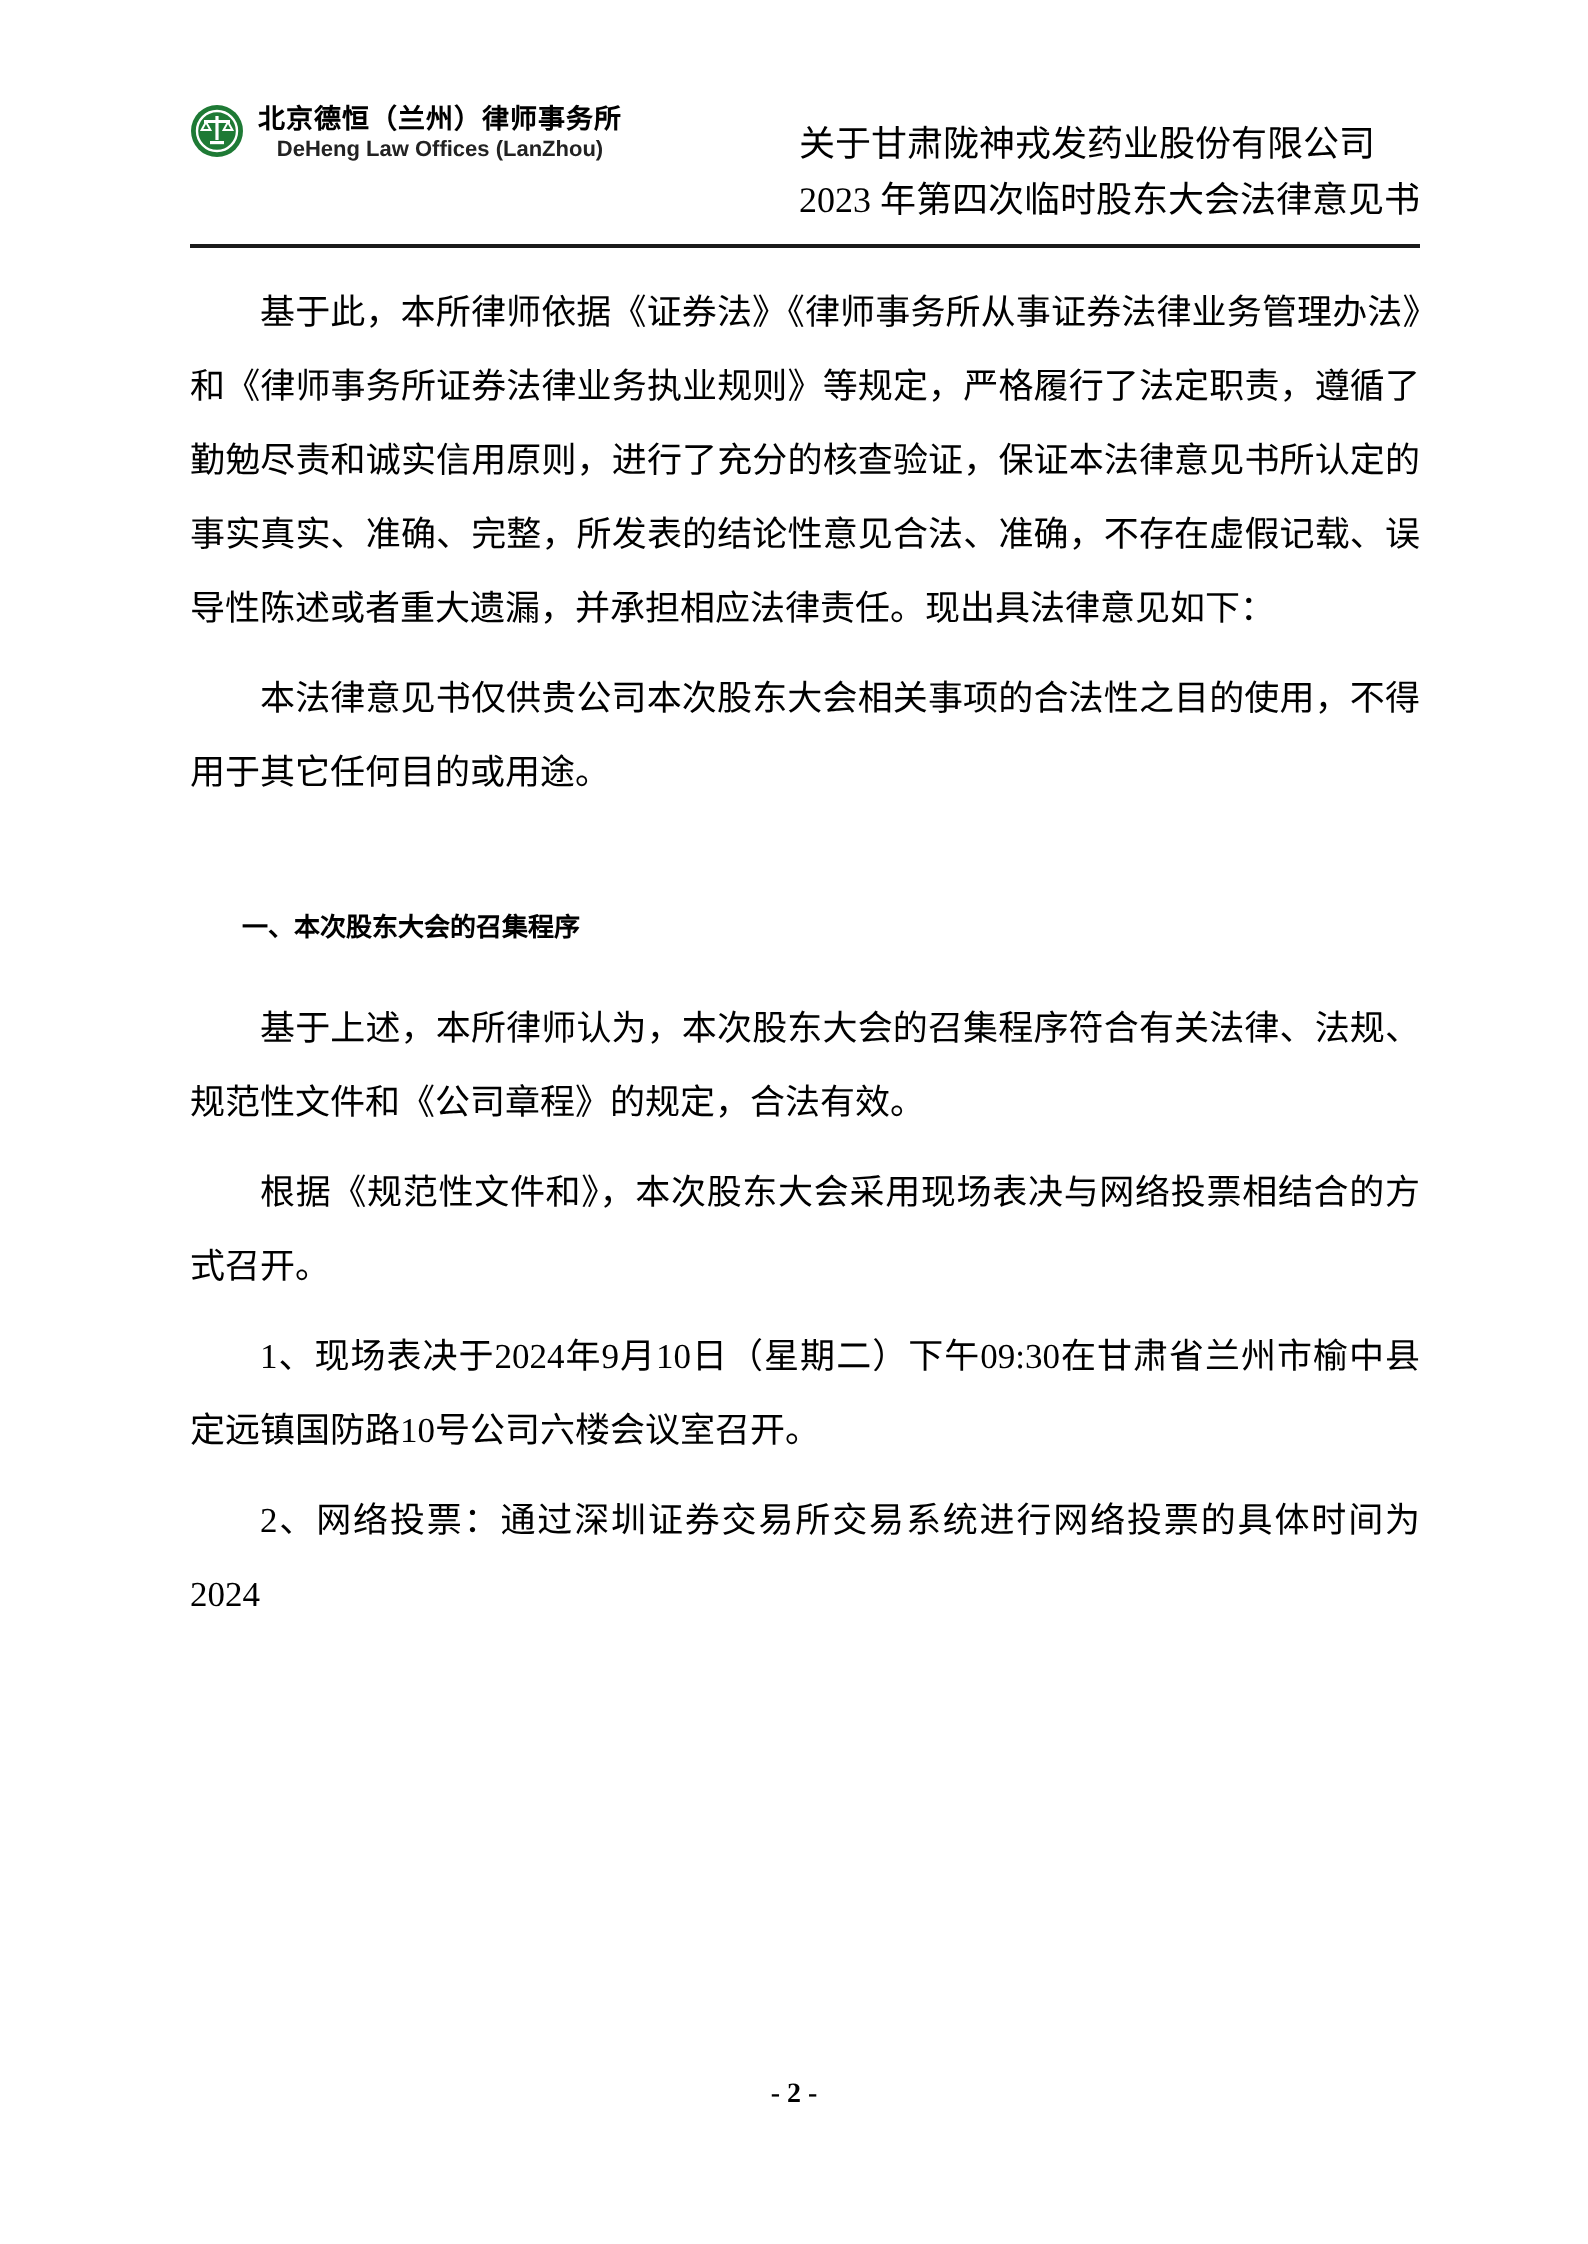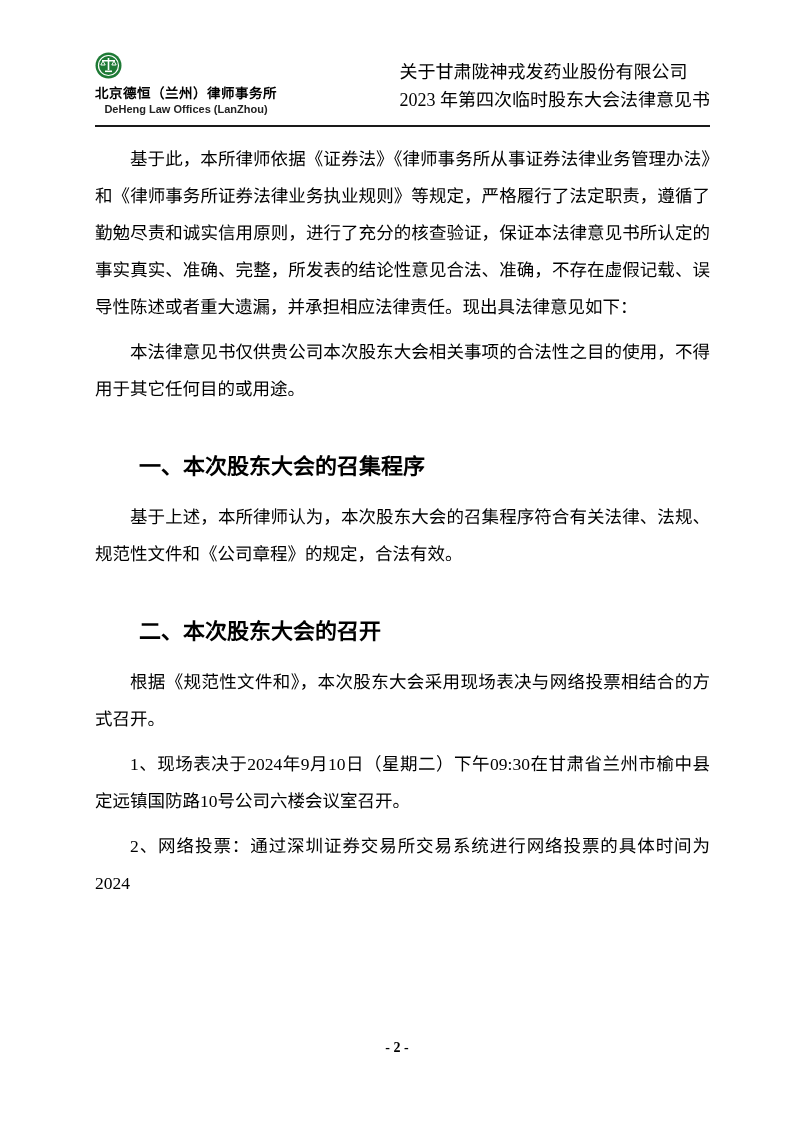--- a/index.html
+++ b/index.html
@@ -23,21 +23,20 @@
   .header {
     display: flex;
     justify-content: space-between;
     align-items: flex-start;
   }
   .header-left {
     display: flex;
     align-items: flex-start;
     gap: 7px;
     padding-top: 4px;
-    flex-direction: column;
   }
   .logo-badge {
     width: 27px;
     height: 27px;
     flex: 0 0 auto;
   }
   .firm-names {
     line-height: 1.25;
   }
   .firm-name-cn {
@@ -70,21 +69,21 @@
     font-size: 17.5px;
     line-height: 37px;
     text-align: justify;
   }
   .doc-body p {
     margin: 0 0 8px 0;
     text-indent: 2em;
   }
   .doc-body h2 {
     font-family: "Liberation Sans", "DejaVu Sans", sans-serif;
-    font-size: 22px;
+    font-size: 13px;
     font-weight: bold;
     margin: 40px 0 14px 0;
     text-indent: 2em;
     line-height: 37px;
   }
   
   .footer {
     position: absolute;
     left: 0;
     right: 0;
@@ -126,21 +125,20 @@
 
   <hr class="header-rule">
 
   <main class="doc-body">
     <p>基于此，本所律师依据《证券法》《律师事务所从事证券法律业务管理办法》和《律师事务所证券法律业务执业规则》等规定，严格履行了法定职责，遵循了勤勉尽责和诚实信用原则，进行了充分的核查验证，保证本法律意见书所认定的事实真实、准确、完整，所发表的结论性意见合法、准确，不存在虚假记载、误导性陈述或者重大遗漏，并承担相应法律责任。现出具法律意见如下：</p>
     <p>本法律意见书仅供贵公司本次股东大会相关事项的合法性之目的使用，不得用于其它任何目的或用途。</p>
 
     <h2>一、本次股东大会的召集程序</h2>
     <p>基于上述，本所律师认为，本次股东大会的召集程序符合有关法律、法规、规范性文件和《公司章程》的规定，合法有效。</p>
 
-    <h2>二、本次股东大会的召开</h2>
     <p>根据《规范性文件和》，本次股东大会采用现场表决与网络投票相结合的方式召开。</p>
     <p>1、现场表决于2024年9月10日（星期二）下午09:30在甘肃省兰州市榆中县定远镇国防路10号公司六楼会议室召开。</p>
     <p>2、网络投票：通过深圳证券交易所交易系统进行网络投票的具体时间为2024</p>
   </main>
 
   <footer class="footer">
     <span>- 2 -</span>
   </footer>
 
 </div>

